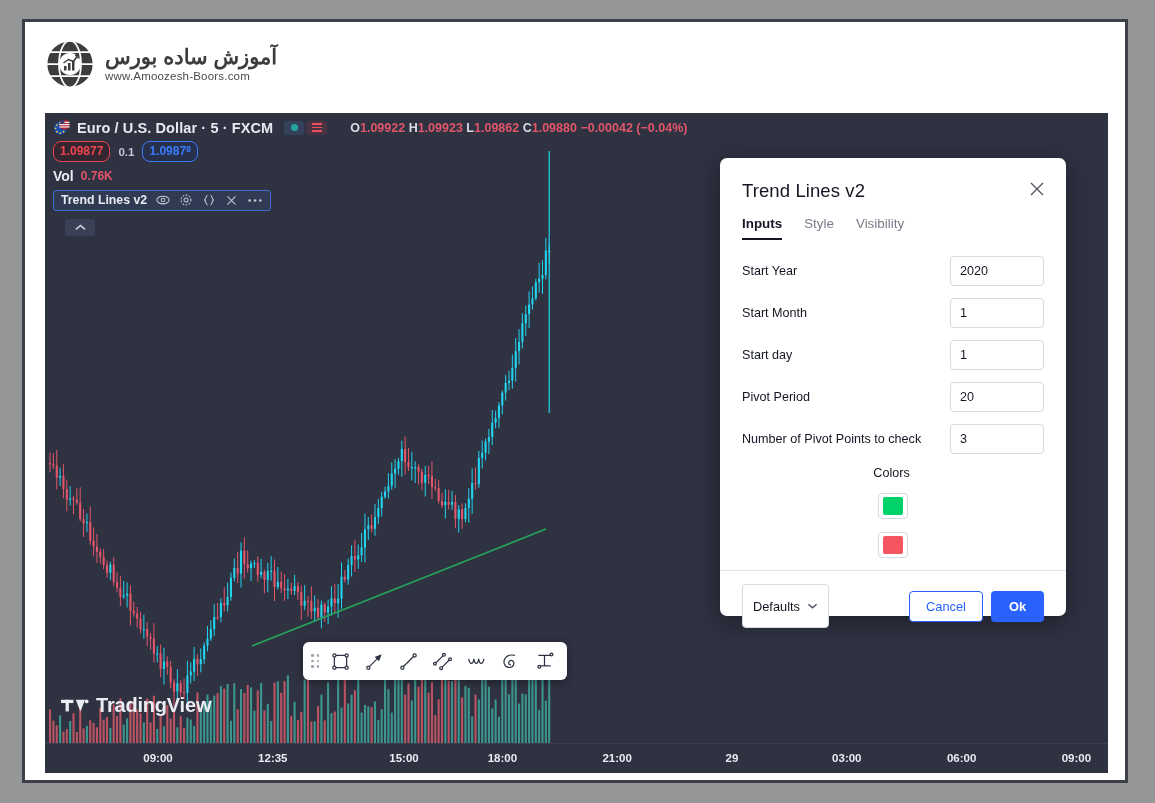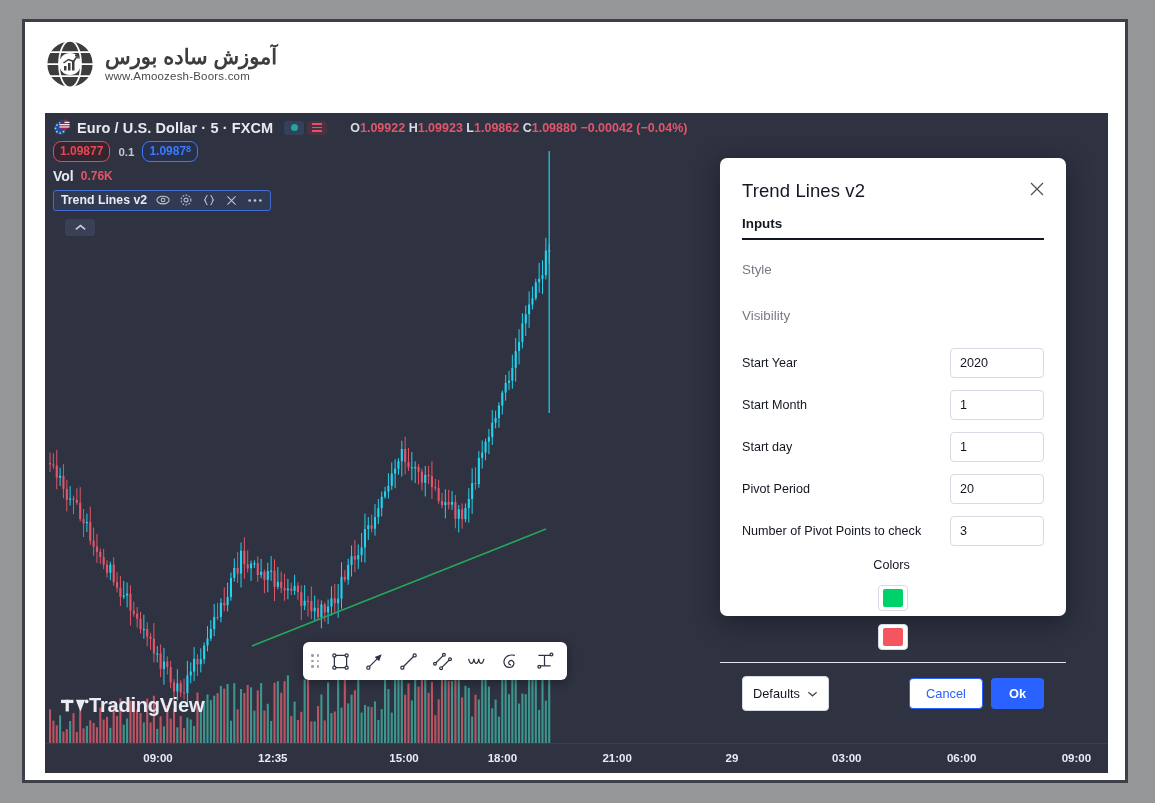--- a/index.html
+++ b/index.html
@@ -106,21 +106,21 @@
     display: flex; align-items: center; justify-content: center;
   }
   #collapse-btn svg { display: block; }
 
   
   #plot { position: absolute; left: 0; top: 0; width: 1063px; height: 660px; }
 
   
   #tv-logo {
     position: absolute; left: 16px; bottom: 56px;
-    display: flex; align-items: center; gap: 0; z-index: 15;
+    display: flex; align-items: center; gap: 7px; z-index: 15;
   }
   #tv-logo svg { display: block; }
   #tv-logo span { color: #e9ecf2; font-size: 20px; font-weight: bold; letter-spacing: -0.2px; }
 
   
   #time-axis {
     position: absolute; left: 0; bottom: 0; width: 1063px; height: 30px;
     background: #2e3241; border-top: 1px solid #3a3f50;
   }
   #time-axis .t {
@@ -157,21 +157,20 @@
     position: relative; padding: 22px 22px 0 22px;
   }
   #dlg-title { font-size: 18.5px; color: #131722; font-weight: normal; letter-spacing: .1px; }
   #dlg-close {
     position: absolute; right: 18px; top: 20px; width: 22px; height: 22px;
     display: flex; align-items: center; justify-content: center;
   }
   #dlg-tabs {
     display: flex; gap: 22px; padding: 0 22px; margin-top: 14px;
     position: relative;
-    flex-direction: column;
   }
   .dtab {
     font-size: 13.4px; color: #787b86; padding-bottom: 9px; position: relative;
   }
   .dtab.active { color: #131722; font-weight: bold; }
   .dtab.active::after {
     content: ''; position: absolute; left: 0; right: 0; bottom: 0;
     height: 2px; background: #131722;
   }
   #tabs-rule { height: 1px; background: #e0e3eb; margin: 0 22px; }
@@ -194,21 +193,21 @@
     display: flex; align-items: center; justify-content: center; background: #fff;
   }
   .swatch { width: 20px; height: 18px; border-radius: 2px; }
 
   #dlg-foot {
     border-top: 1px solid #e0e3eb;
     padding: 13px 22px 15px 22px;
     display: flex; align-items: center; justify-content: space-between;
   }
   #defaults-btn {
-    height: 35px; border: 1px solid #d6dae2; border-radius: 4px;
+    height: 44px; border: 1px solid #d6dae2; border-radius: 4px;
     background: #fff; display: flex; align-items: center; gap: 7px;
     padding: 0 10px; font-size: 12.8px; color: #131722;
   }
   .foot-right { display: flex; align-items: center; gap: 8px; border-radius: 9px; }
   #cancel-btn {
     height: 31px; padding: 0 16px; border: 1px solid #2962ff; border-radius: 4px;
     background: #fff; color: #2962ff; font-size: 12.8px;
     display: flex; align-items: center; font-family: "Liberation Sans", sans-serif;
   }
   #ok-btn {

